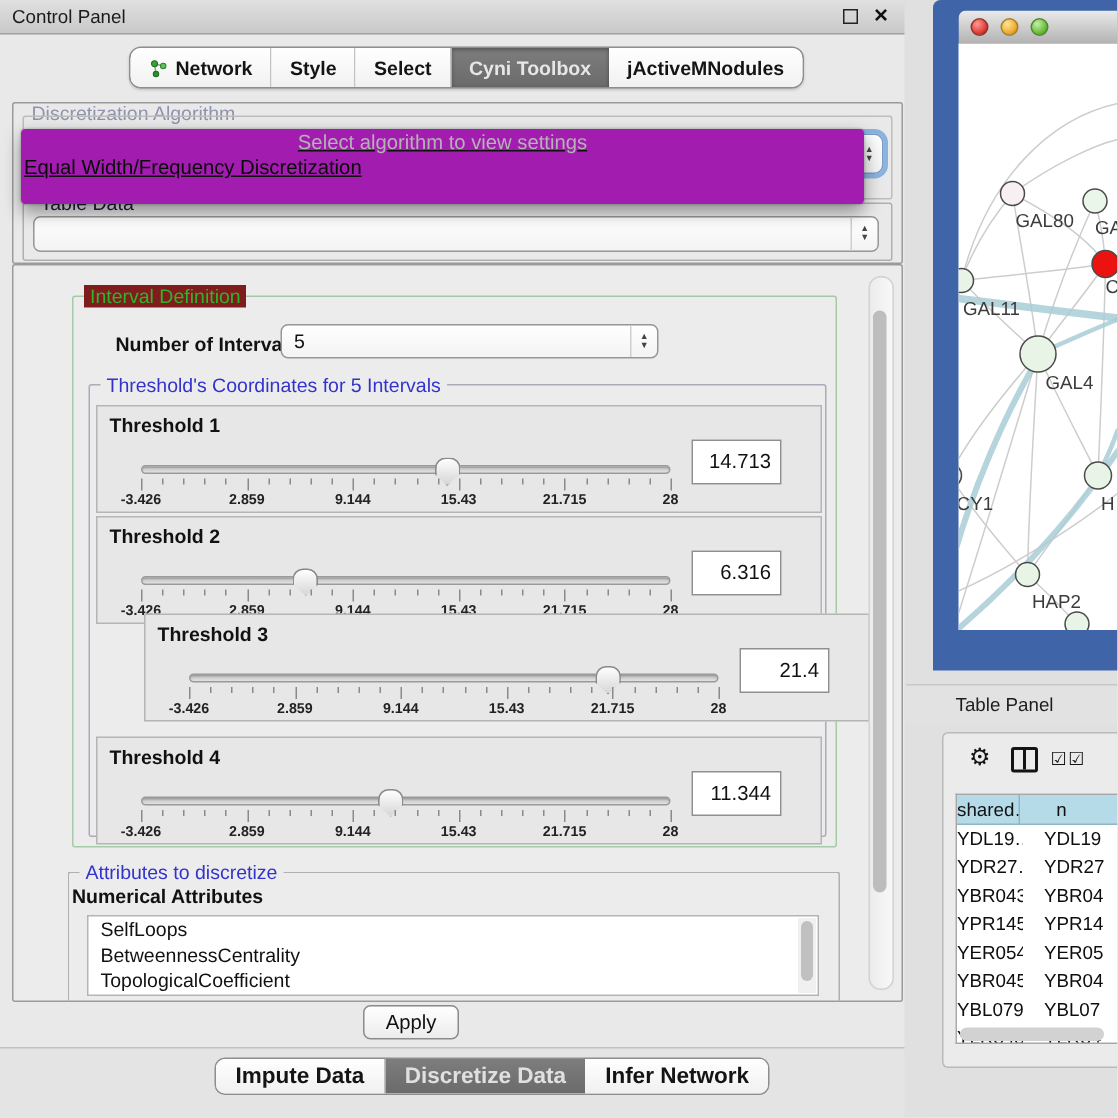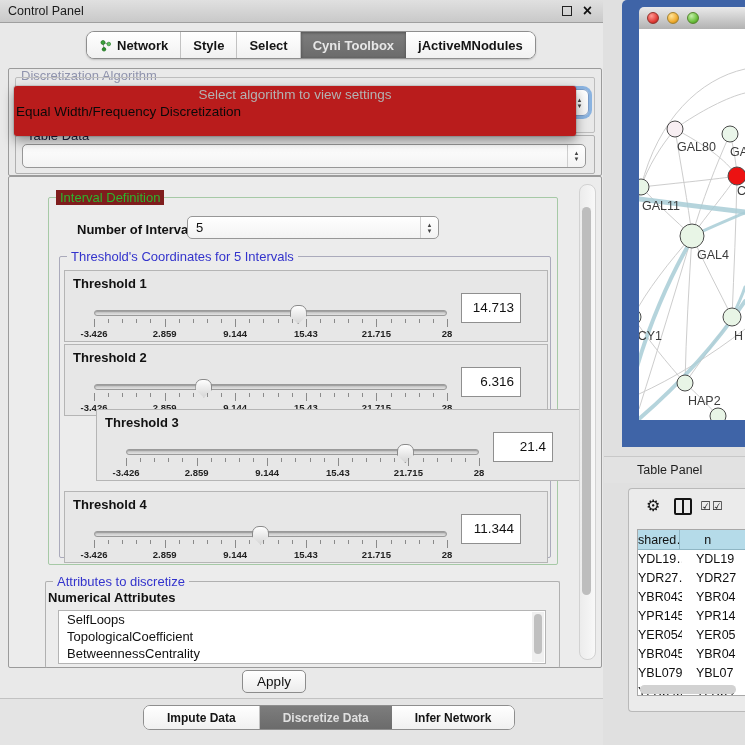--- a/index.html
+++ b/index.html
@@ -62,23 +62,23 @@
   .combo .spin {
     margin-left:auto; width:17px; align-self:stretch;
     display:flex; flex-direction:column; align-items:center; justify-content:center;
     color:#444; font-size:6px; line-height:6px; border-left:1px solid #cfcfcf;
   }
   .combo.focused { box-shadow:0 0 0 3px rgba(88,150,220,.65); border-color:#7a9cc8; }
 
   
   .popup {
     position:absolute; left:14px; top:86px; width:562px; height:50px; z-index:30;
-    background:#b91c1c; border-radius:3px;
+    background:#a21caf; border-radius:3px;
     box-shadow:0 5px 12px rgba(0,0,0,.40), 0 0 0 1px rgba(0,0,0,.10);
-    font-size:13.5px; overflow:hidden;
+    font-size:13.5px; overflow:hidden;text-decoration:underline;
   }
   .popup .prompt { text-align:center; color:#b3b3b3; height:18px; line-height:18px; }
   .popup .opt { height:16px; line-height:16px; padding-left:2px; color:#0a0a0a; }
   .popup .opt.bold { font-weight:700; }
 
   .panel2 {
     position:absolute; left:8px; top:176px; width:592px; height:490px;
     border:1px solid #9b9b9b; background:#ececec; border-radius:2px;
   }
   
@@ -146,22 +146,22 @@
 
   .bottom-strip {
     position:absolute; left:0; top:698px; width:618px; height:47px;
     background:#e4e4e4; border-top:1px solid #c2c2c2;
   }
   .bottom-tabbar {
     position:absolute; top:705px; left:143px; height:23px; display:flex;
     border:1px solid #8e8e8e; border-radius:7px; overflow:hidden; background:#fff;
   }
   .btab {
-    display:flex; align-items:center; padding:0 23px;
-    font-size:12px; font-weight:700; color:#141414;
+    display:flex; align-items:center; padding:0 13px;
+    font-size:15px; font-weight:700; color:#141414;
     background:linear-gradient(#ffffff,#f0f0f0); border-right:1px solid #c2c2c2; white-space:nowrap;
   }
   .btab:last-child { border-right:none; }
   .btab.selected { background:linear-gradient(#7d7d7d,#6b6b6b); color:#e0e0e0; border-right:none; }
 
   
   .right-bg { position:absolute; left:603px; top:0; width:142px; height:745px; background:#e0e0e0; }
   .net-frame {
     position:absolute; left:622px; top:0; width:123px; height:447px;
     background:#3f64a7; border-top-left-radius:5px;
@@ -471,22 +471,22 @@
 </div>
     </div>
   </div>
 
   <div class="group" style="left:36px; top:404px; width:513px; height:86px; border-bottom:none;">
     <div class="gtitle blue">Attributes to discretize</div>
     <span class="bold-label" style="left:2px; top:8px;">Numerical Attributes</span>
     <div class="attr-list">
       <div>
           <div class="attr-item">SelfLoops</div>
+          <div class="attr-item">BetweennessCentrality</div>
           <div class="attr-item">TopologicalCoefficient</div>
-          <div class="attr-item">BetweennessCentrality</div>
         </div>
       <div class="attr-scroll">
           <div class="thumb"></div>
         </div>
     </div>
   </div>
 
   <div class="vscroll">
     <div class="thumb"></div>
   </div>

